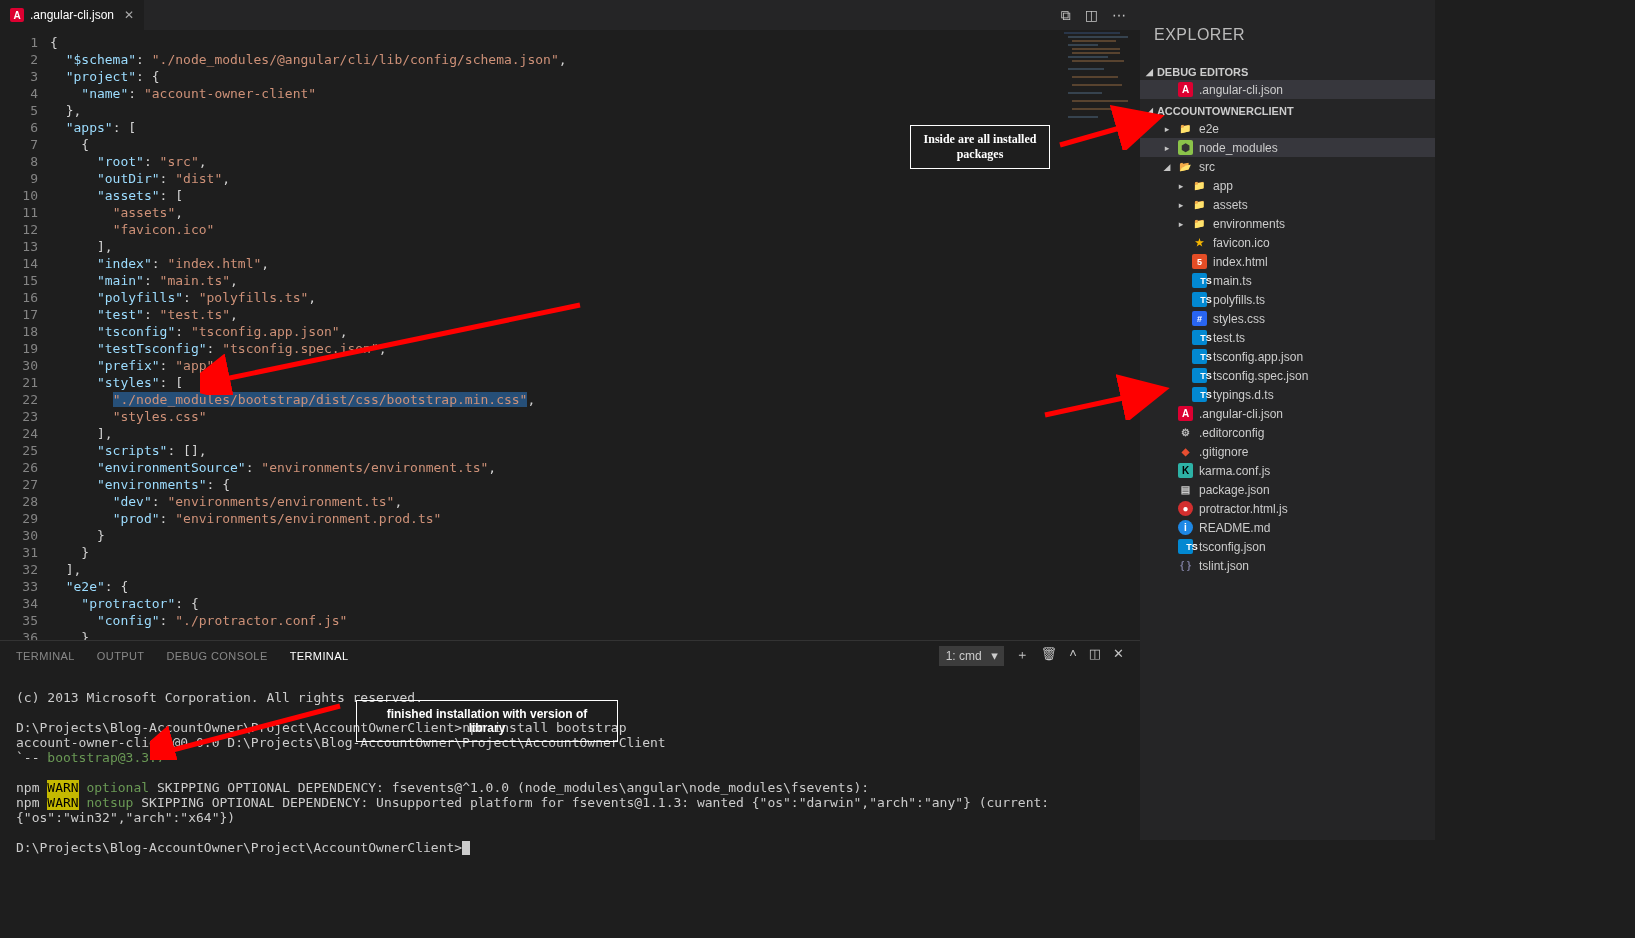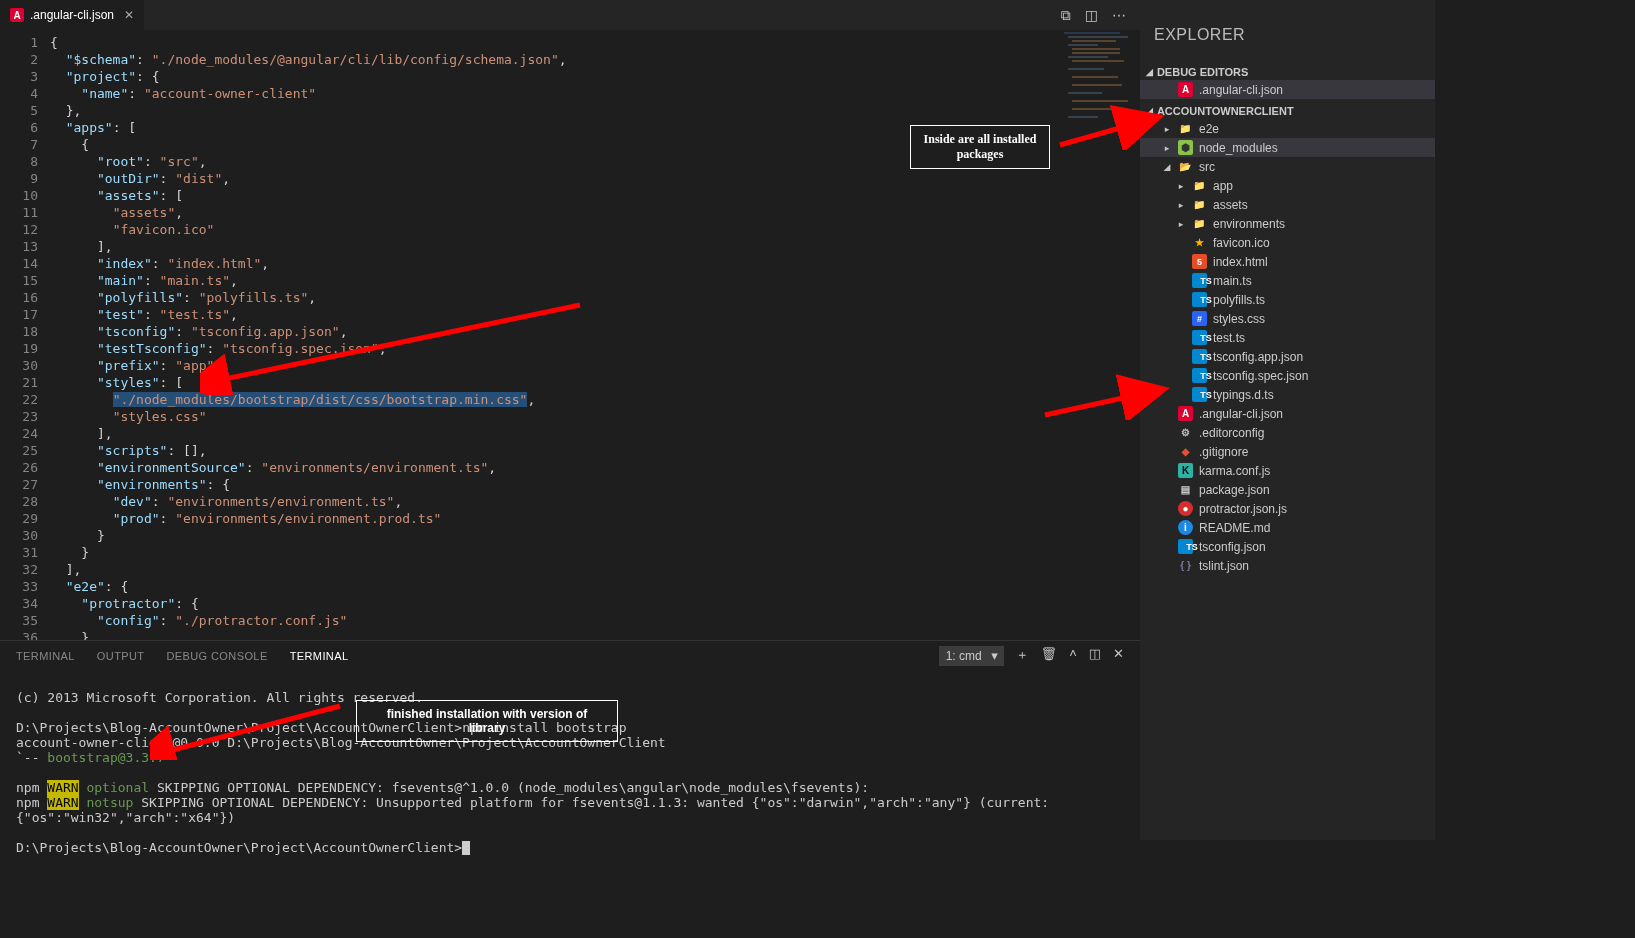--- a/index.html
+++ b/index.html
@@ -389,21 +389,21 @@
           <span class="lbl">karma.conf.js</span>
         </div>
         <div class="row d1">
           <span class="chev none"></span>
           <span class="fi fi-json">▤</span>
           <span class="lbl">package.json</span>
         </div>
         <div class="row d1">
           <span class="chev none"></span>
           <span class="fi fi-p">●</span>
-          <span class="lbl">protractor.json.js</span>
+          <span class="lbl">protractor.html.js</span>
         </div>
         <div class="row d1">
           <span class="chev none"></span>
           <span class="fi fi-info">i</span>
           <span class="lbl">README.md</span>
         </div>
         <div class="row d1">
           <span class="chev none"></span>
           <span class="fi fi-ts">TS</span>
           <span class="lbl">tsconfig.json</span>

